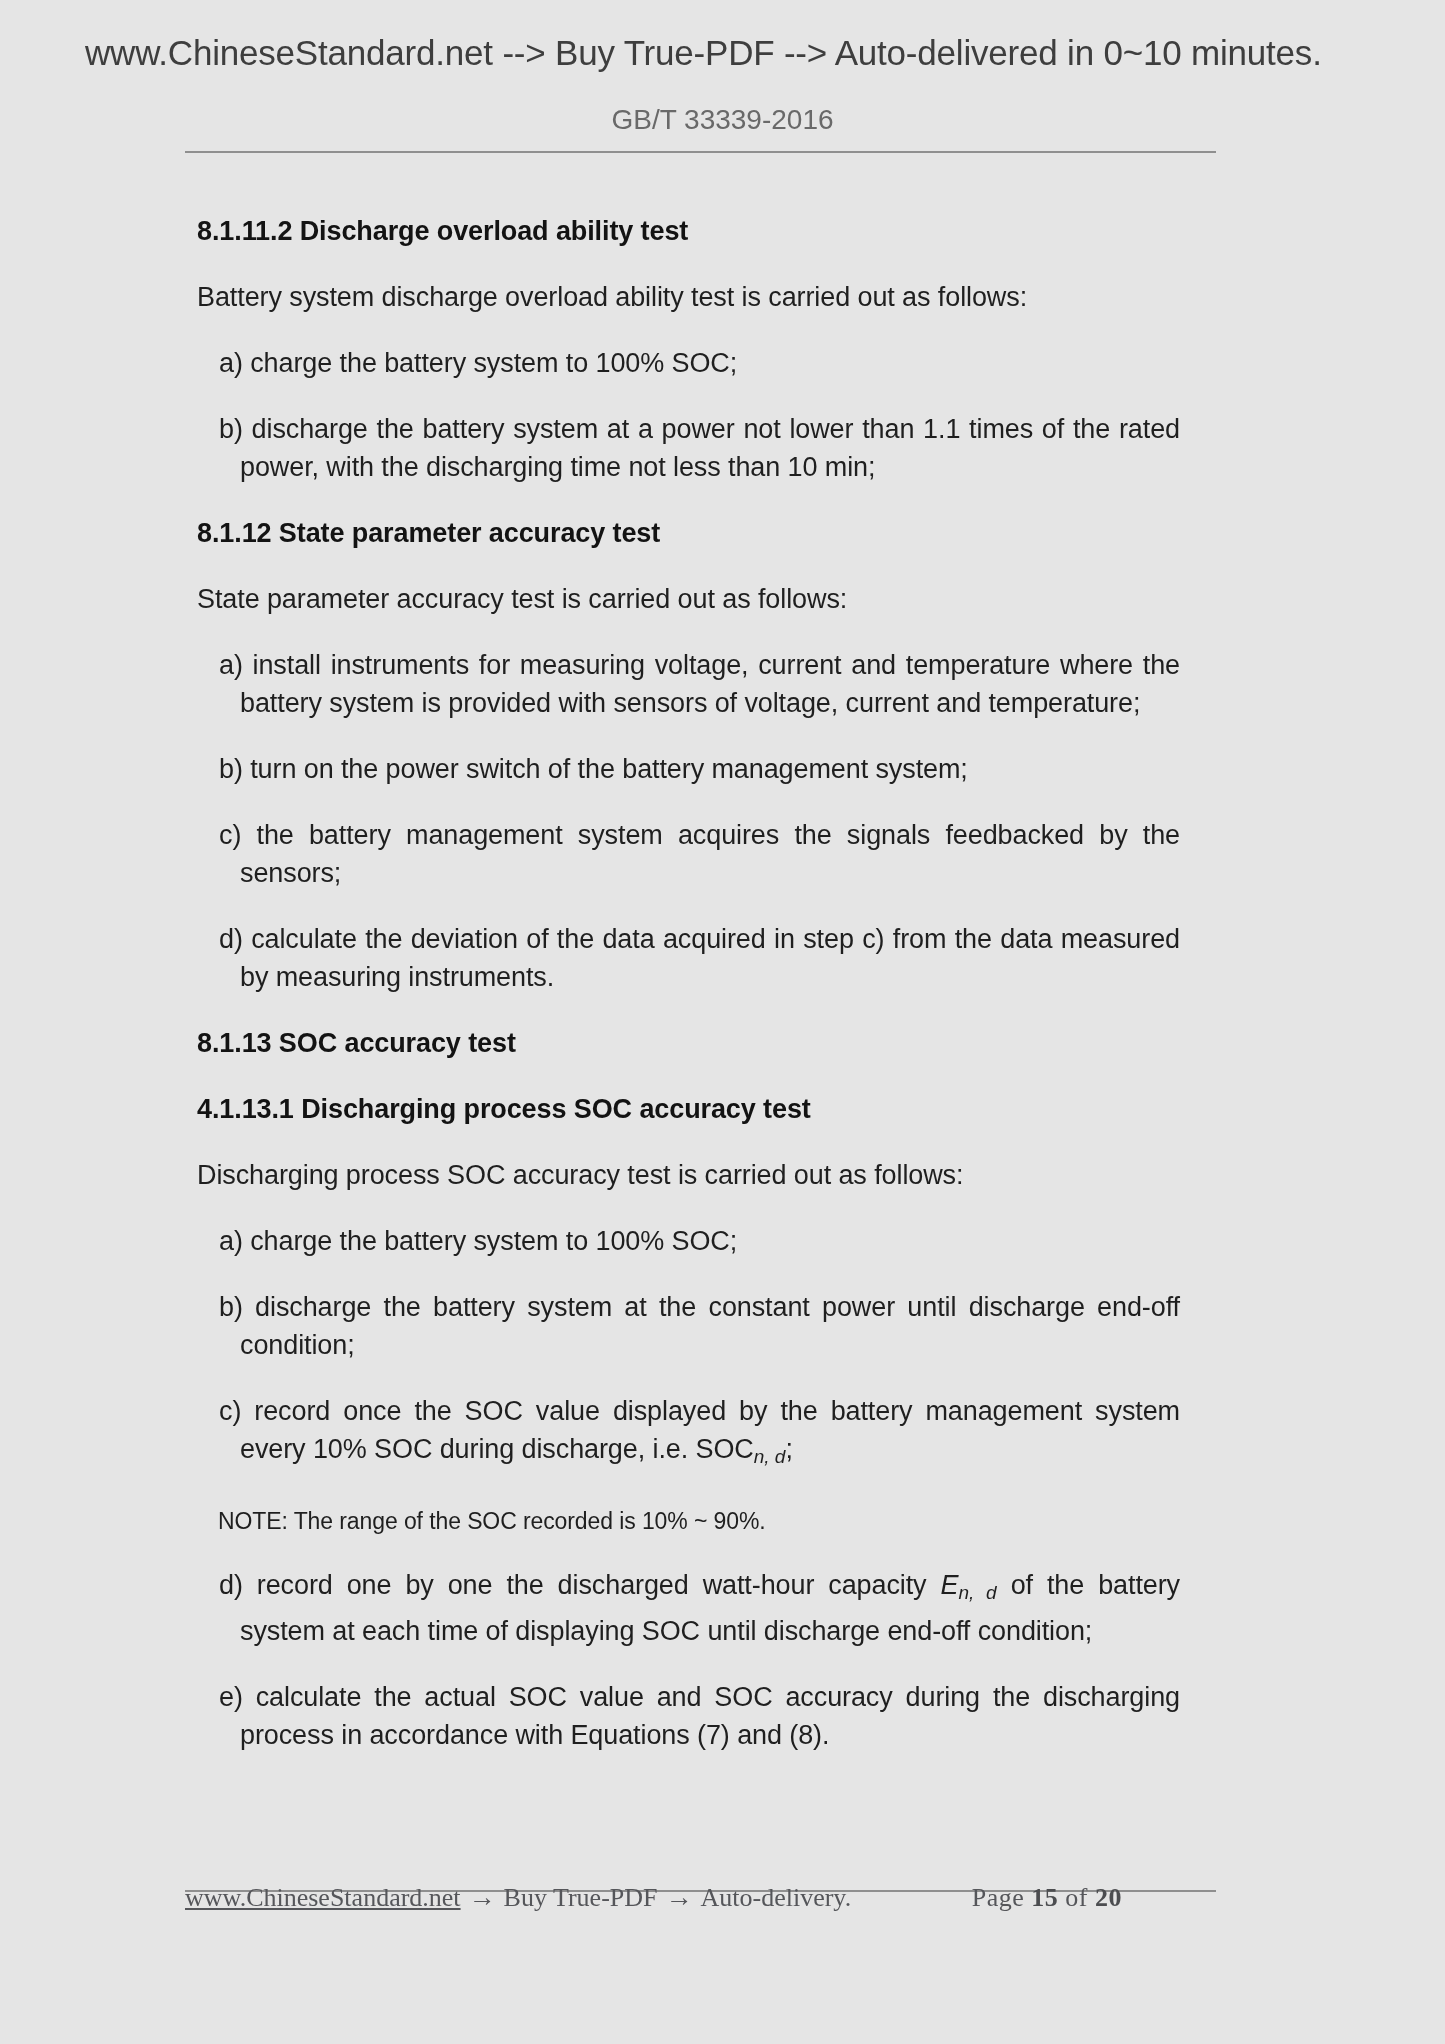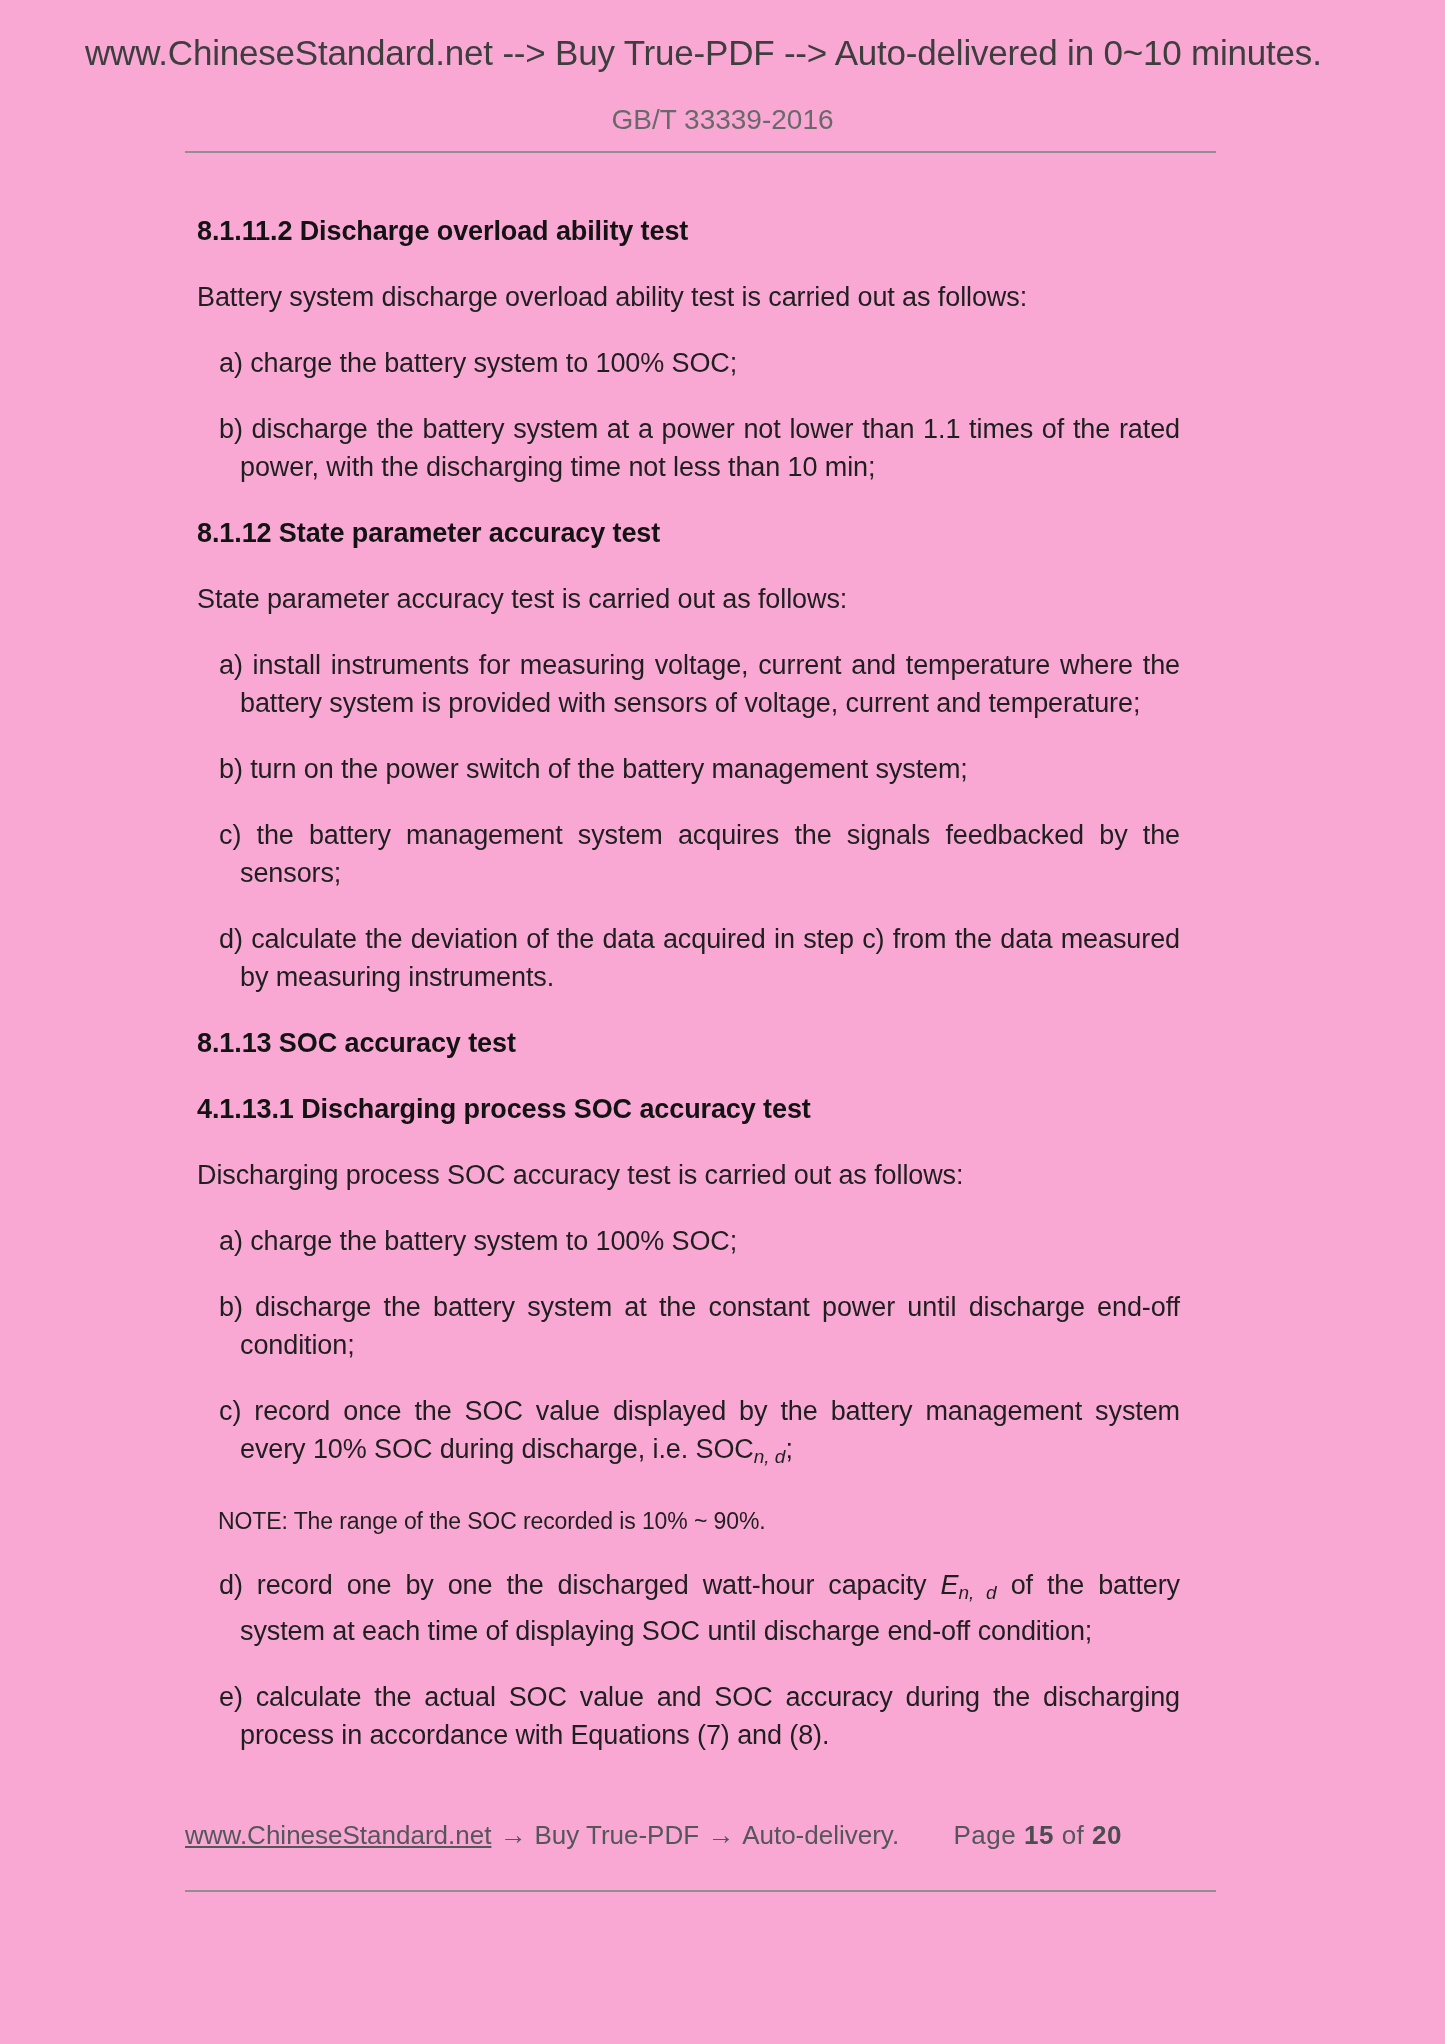--- a/index.html
+++ b/index.html
@@ -1,20 +1,20 @@
 <!DOCTYPE html>
 <html><head>
 <meta charset="utf-8">
 <style>
   html, body { margin: 0; padding: 0; background: #ffffff; }
   .page {
     position: relative;
     width: 1445px;
     height: 2044px;
-    background: #f9a8d4;
+    background: #e5e5e5;
     font-family: "Liberation Sans", sans-serif;
     color: #1f1f1f;
     overflow: hidden;
   }
   .banner {
     position: absolute;
     left: 85px;
     top: 33px;
     font-size: 35px;
     color: #3e3e3e;
@@ -70,27 +70,28 @@
   .sub {
     font-style: italic;
     font-size: 19px;
     vertical-align: -5px;
     letter-spacing: 0;
   }
   .ivar { font-style: italic; }
   .footer-line {
     position: absolute;
     left: 185px;
-    top: 1820px;
+    top: 1882px;
     width: 1031px;
     display: flex;
     justify-content: space-between;
     align-items: baseline;
     font-size: 26px;
     color: #55565a;
+    font-family: Liberation Serif, serif;
   }
   .footer-left { white-space: nowrap; }
   .footer-left .arr { margin: 0 8px; font-size: 27px; }
   .flink {
     color: #55565a;
     text-decoration: underline;
     cursor: pointer;
   }
   .footer-right { margin-right: 94px; white-space: nowrap; letter-spacing: 0.5px; margin-left: 28px; }
   .footer-right b { font-weight: bold; color: #4c4d50; }

